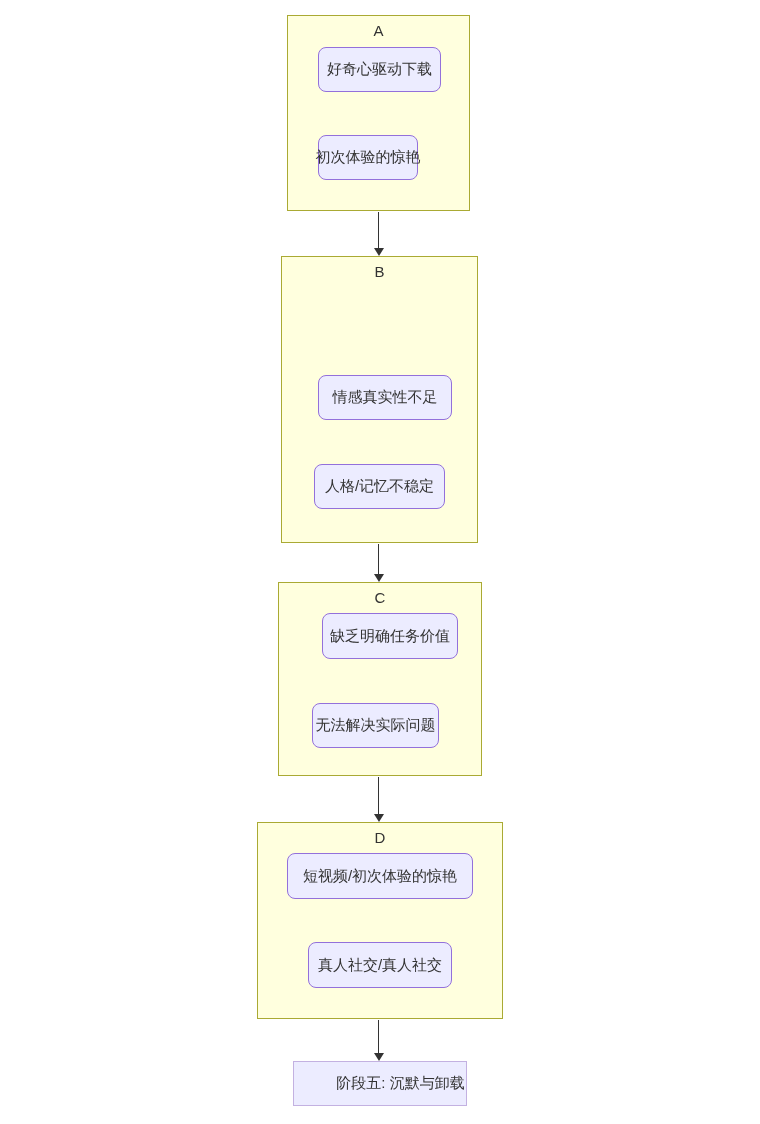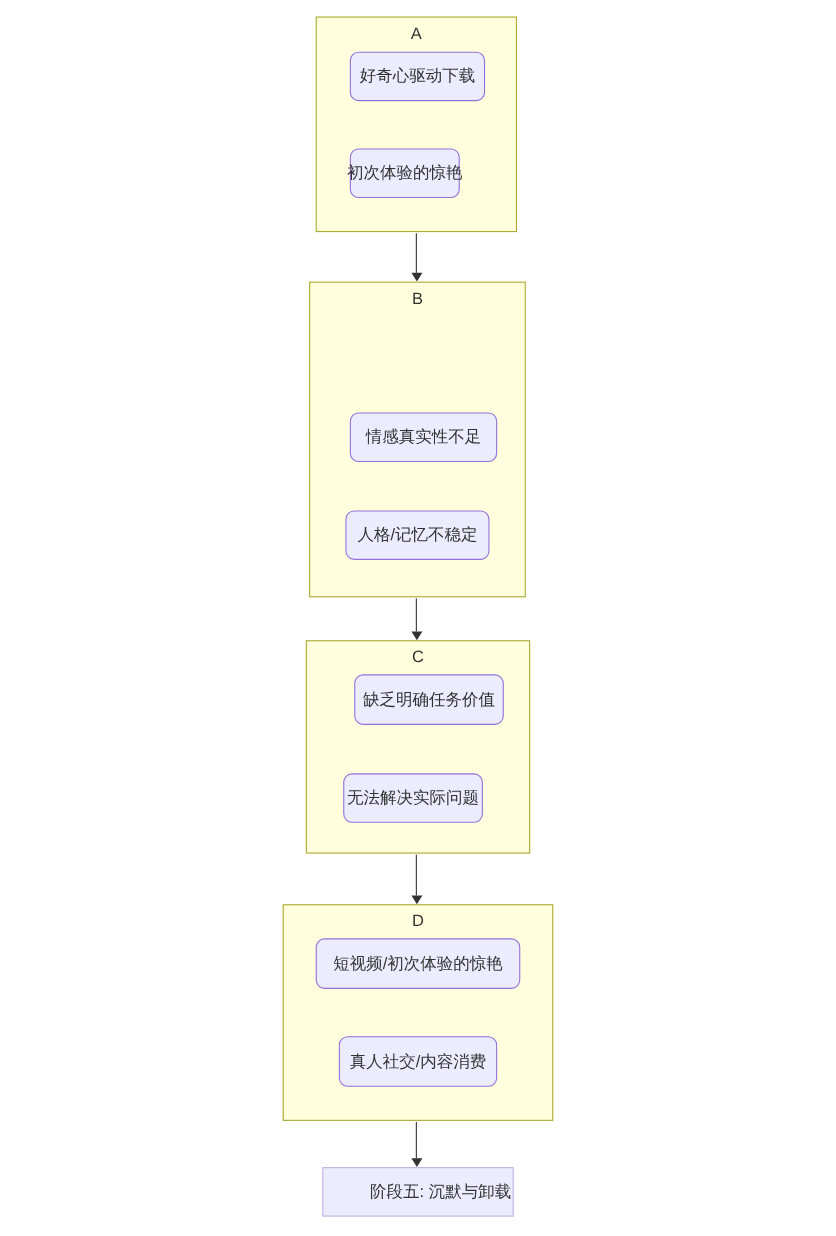--- a/index.html
+++ b/index.html
@@ -107,21 +107,21 @@
   <div class="edge-line" style="left:378px; top:777px; height:37px;"></div>
   <div class="arrowhead-down" style="left:374px; top:814px;"></div>
 
   <div class="cluster" style="left:257px; top:822px; width:246px; height:197px;">
     <div class="cluster-title">D</div>
   </div>
   <div class="node" style="left:287px; top:853px; width:186px; height:46px;">
     <span>短视频/初次体验的惊艳</span>
   </div>
   <div class="node" style="left:308px; top:942px; width:144px; height:46px;">
-    <span>真人社交/内容消费</span>
+    <span>真人社交/真人社交</span>
   </div>
 
   <div class="edge-line" style="left:378px; top:1020px; height:33px;"></div>
   <div class="arrowhead-down" style="left:374px; top:1053px;"></div>
 
   <div class="node terminal" style="left:293px; top:1061px; width:174px; height:45px;">
     <span>阶段五: 沉默与卸载</span>
   </div>
 
 </div>

